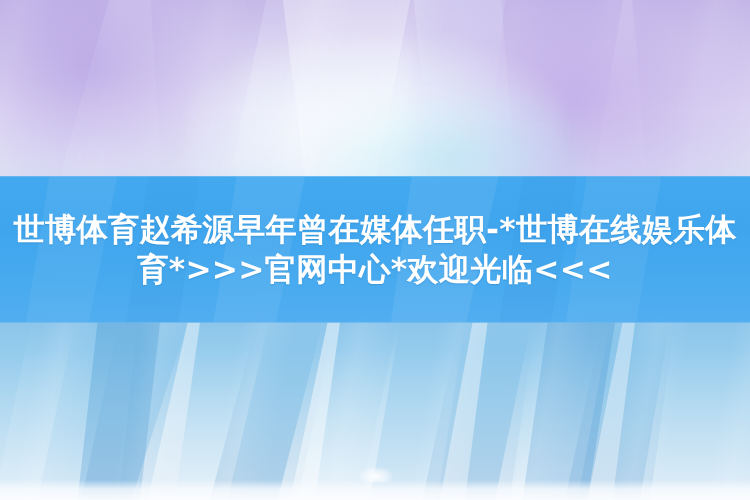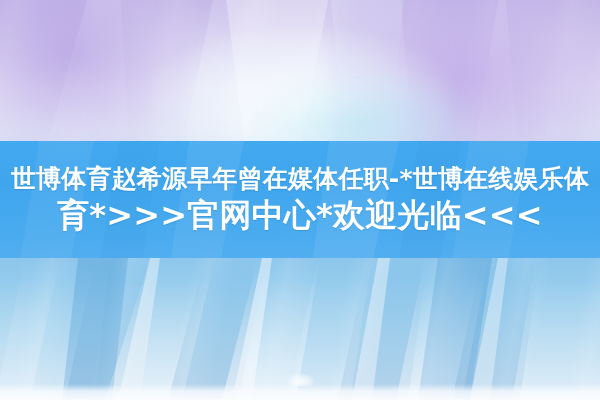--- a/index.html
+++ b/index.html
@@ -163,21 +163,21 @@
     color: #ffffff;
     font-family: "DejaVu Sans", "Liberation Sans", sans-serif;
     font-weight: 700;
     font-size: 25px;
     line-height: 1.18;
     letter-spacing: 0.2px;
     white-space: nowrap;
     text-shadow: 0 1px 1px rgba(30,110,170,0.30);
   }
   .headline-line.l1 { font-size: 25px; }
-  .headline-line.l2 { font-size: 32px; }
+  .headline-line.l2 { font-size: 25px; }
 </style>
 </head>
 <body>
 
 <div id="banner">
 
   <div class="bg-base"></div>
 
   <div class="facets">
     <svg viewBox="0 0 600 400" preserveAspectRatio="none" xmlns="http://www.w3.org/2000/svg">

